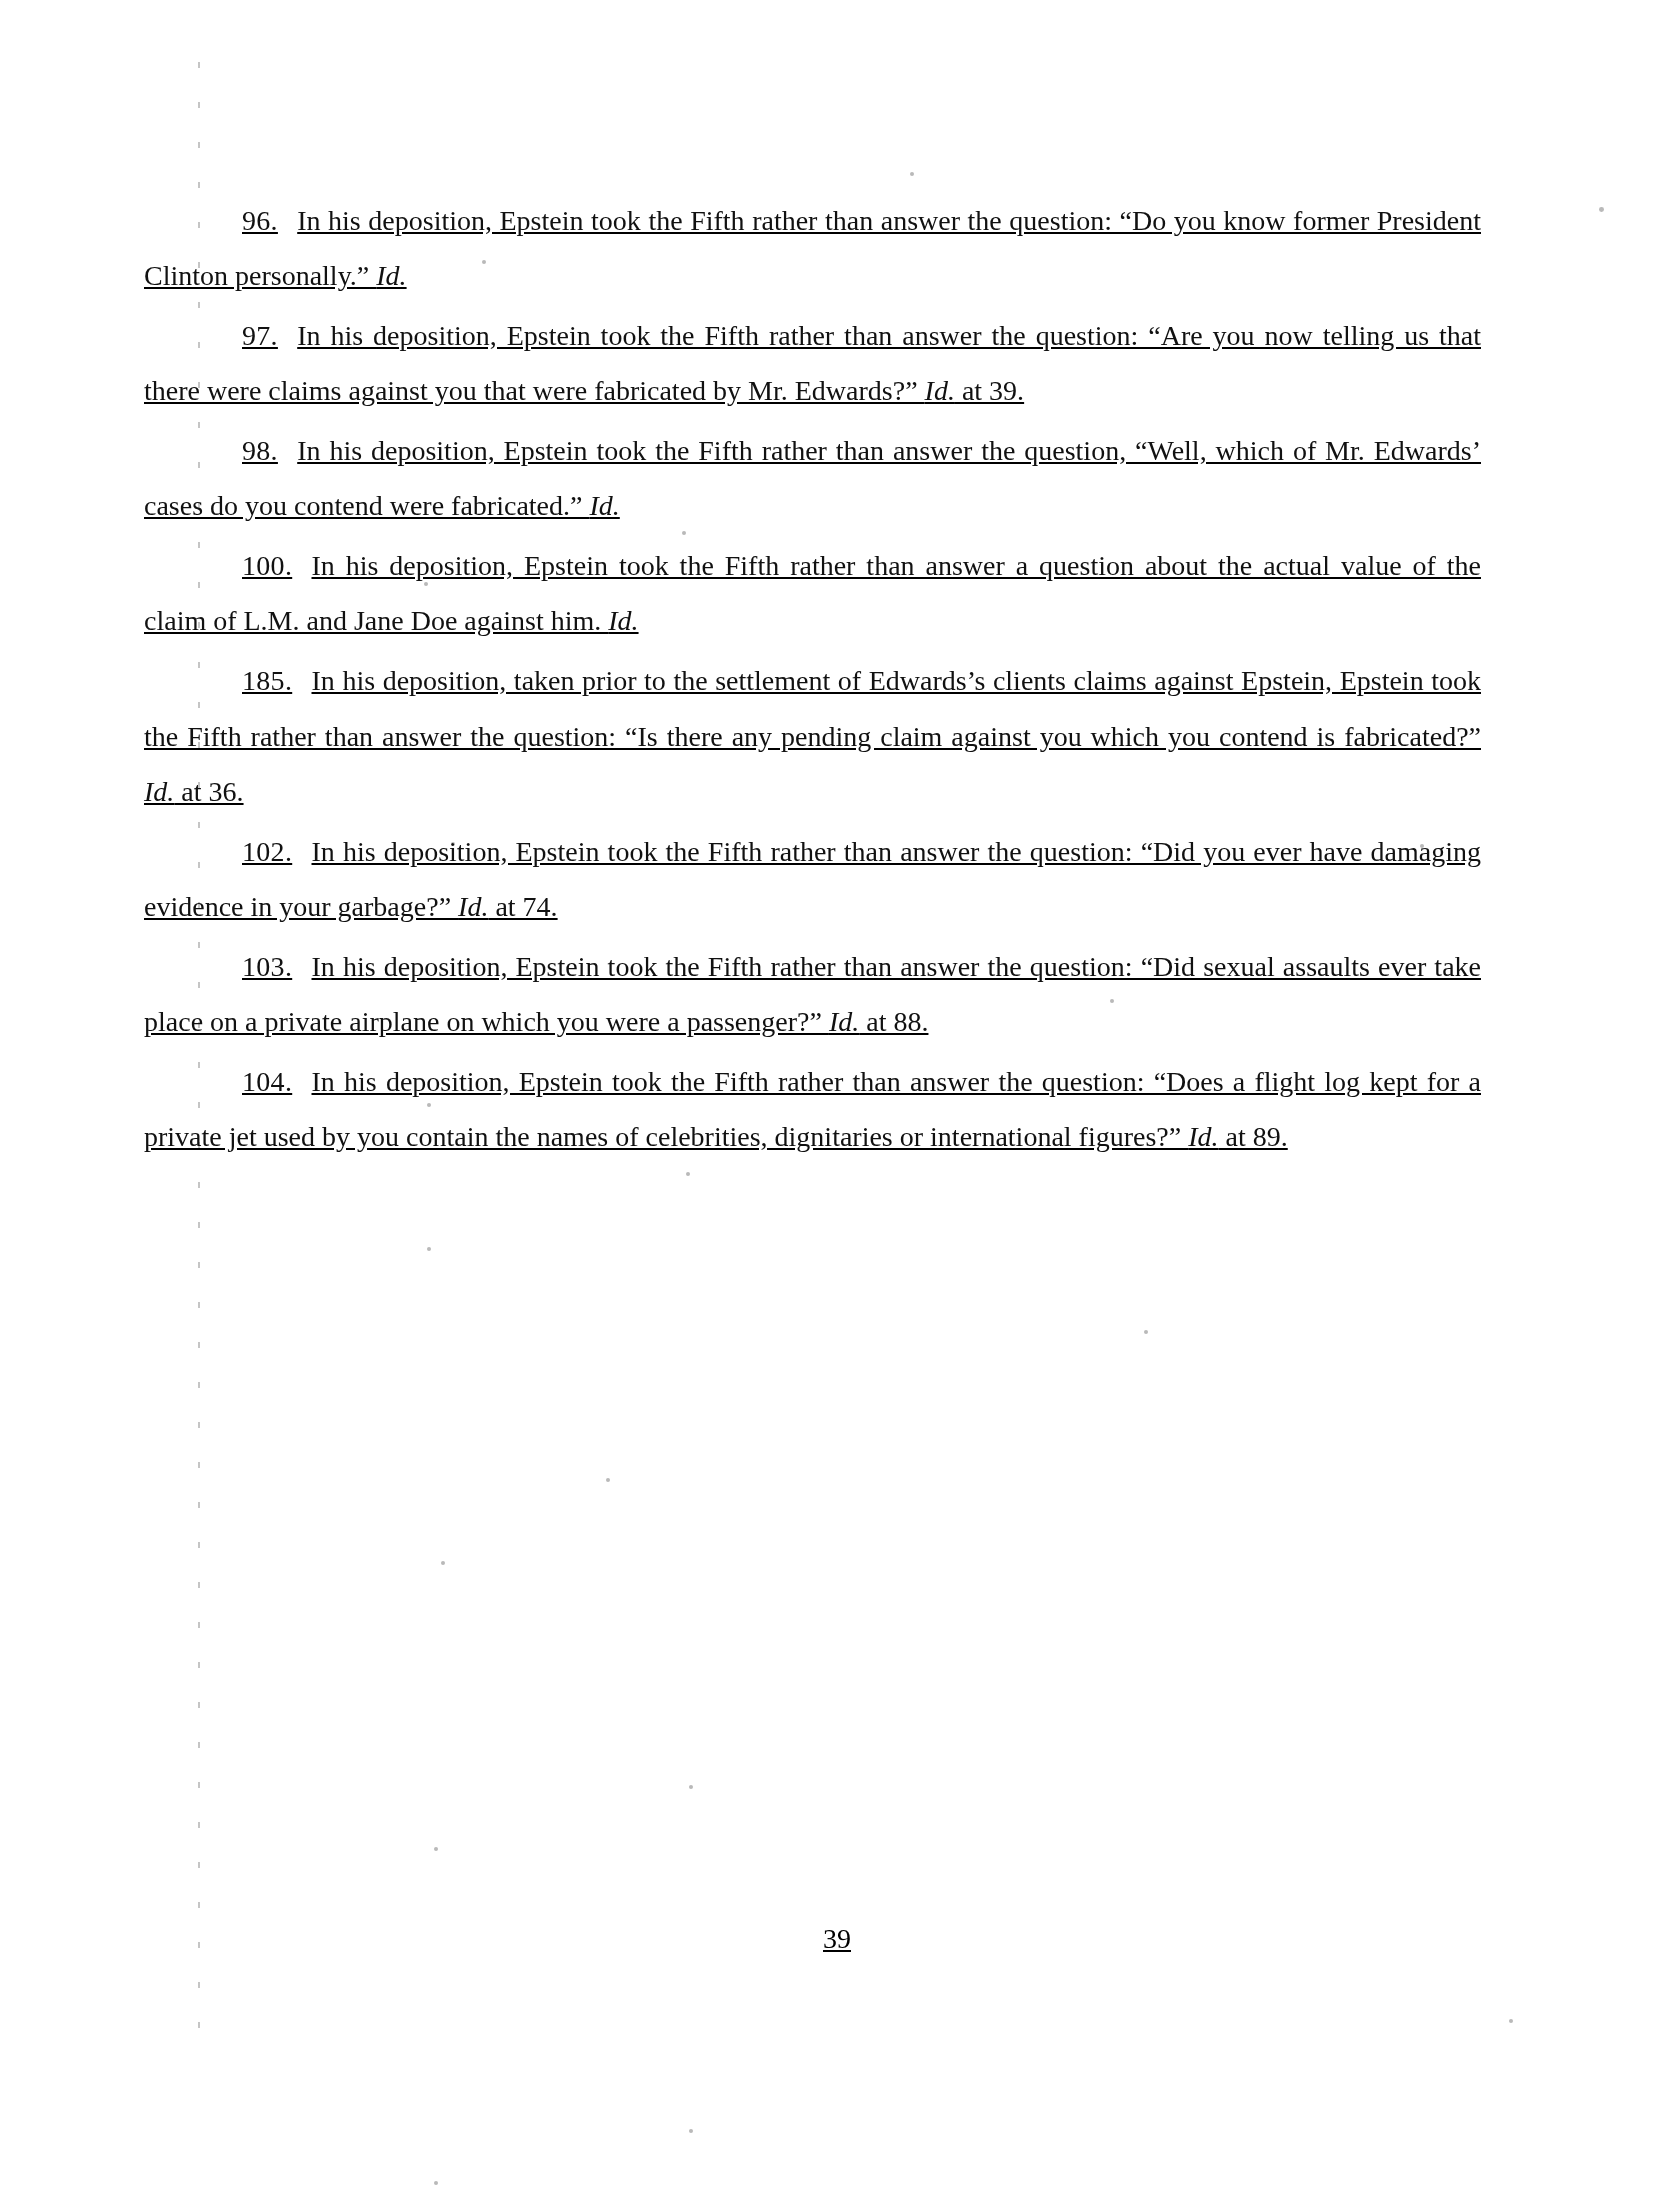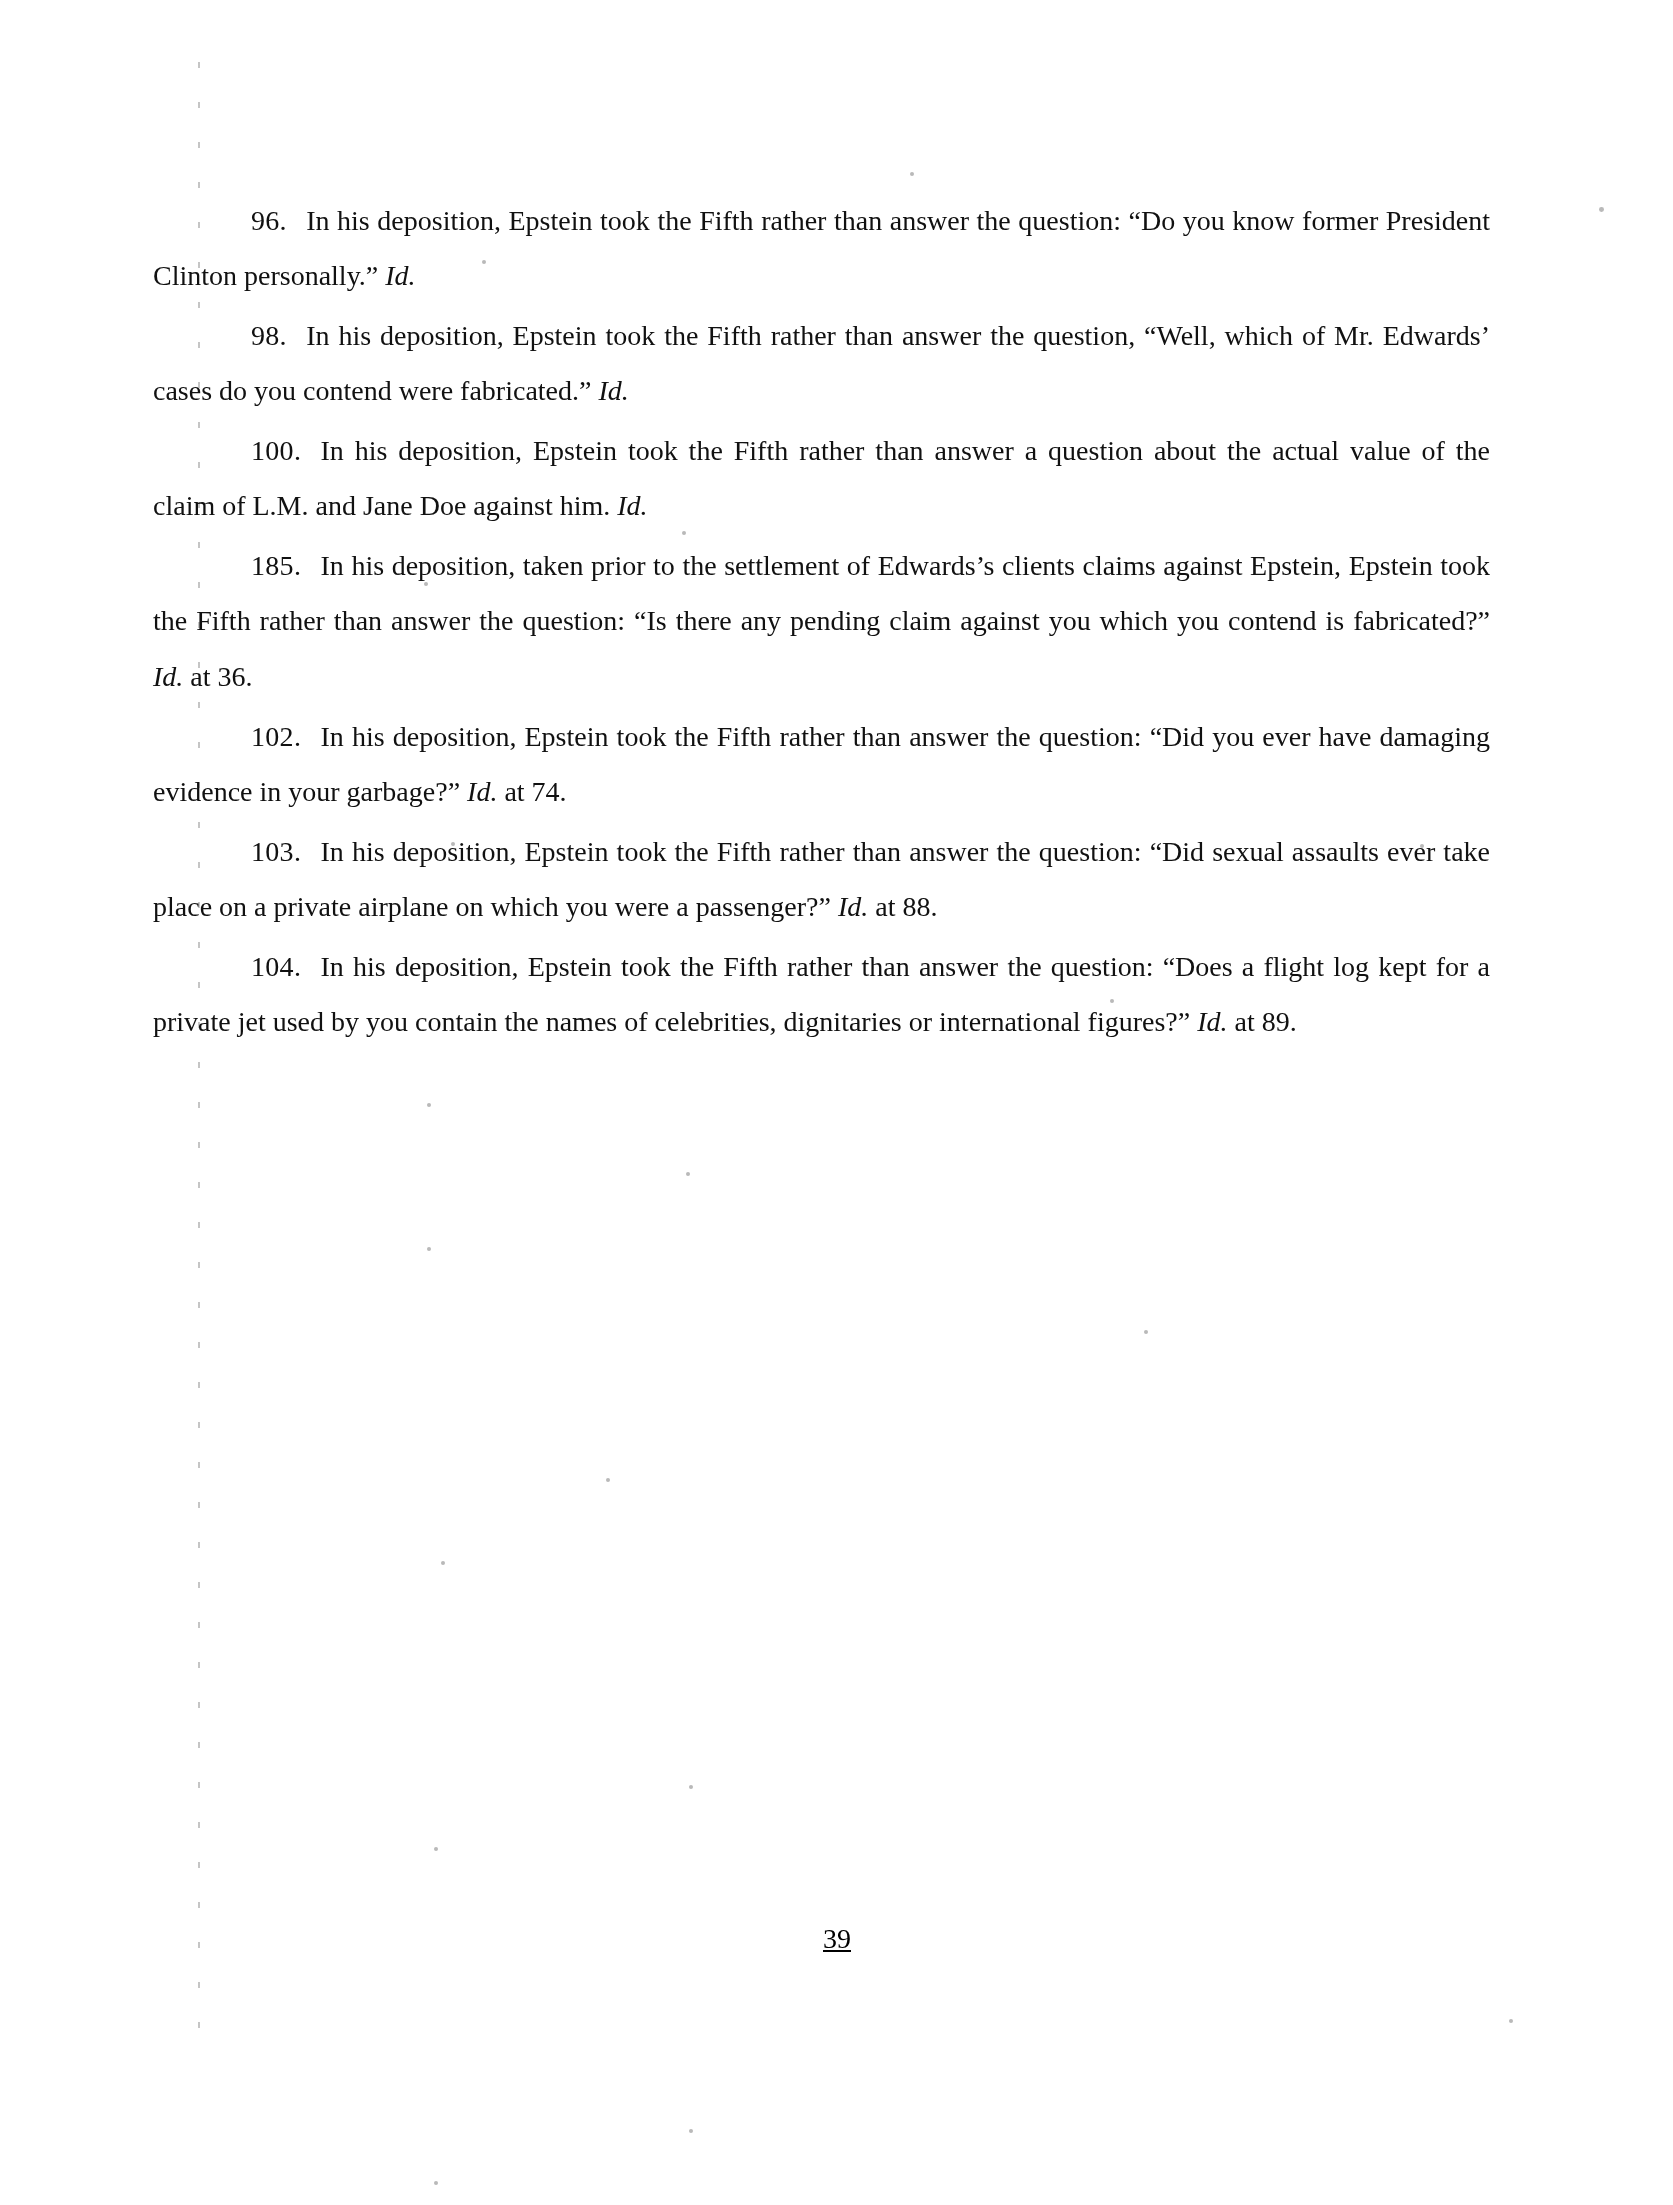--- a/index.html
+++ b/index.html
@@ -20,23 +20,24 @@
     position: absolute;
     top: 0;
     left: 0;
     width: 1674px;
     height: 2205px;
     background: #ffffff;
   }
 
   .content {
     position: absolute;
-    left: 153px;
+    left: 144px;
     top: 193px;
     width: 1337px;
+    text-decoration: underline;
   }
 
   .para {
     font-size: 28px;
     line-height: 1.97;
     text-align: justify;
     text-indent: 98px;
     margin: 0 0 4.8px 0;
     color: #111;
   }
@@ -112,20 +113,23 @@
   <div class="speck" style="left:1509px; top:2019px; width:4.1px; height:4.1px;"></div>
   <div class="speck" style="left:689px; top:2129px; width:4.1px; height:4.1px;"></div>
   <div class="speck" style="left:434px; top:2181px; width:4.1px; height:4.1px;"></div>
 
   <div class="content">
 
     <p class="para">
       <span class="num">96.</span><span class="gap"></span><span>In his deposition, Epstein took the Fifth rather than answer the question: “Do you know former President Clinton personally.” </span><span class="it">Id.</span><span></span>
     </p>
 
+    <p class="para">
+      <span class="num">97.</span><span class="gap"></span><span>In his deposition, Epstein took the Fifth rather than answer the question: “Are you now telling us that there were claims against you that were fabricated by Mr. Edwards?” </span><span class="it">Id.</span><span> at 39.</span>
+    </p>
 
     <p class="para">
       <span class="num">98.</span><span class="gap"></span><span>In his deposition, Epstein took the Fifth rather than answer the question, “Well, which of Mr. Edwards’ cases do you contend were fabricated.” </span><span class="it">Id.</span><span></span>
     </p>
 
 
     <p class="para">
       <span class="num">100.</span><span class="gap"></span><span>In his deposition, Epstein took the Fifth rather than answer a question about the actual value of the claim of L.M. and Jane Doe against him. </span><span class="it">Id.</span><span></span>
     </p>
 

